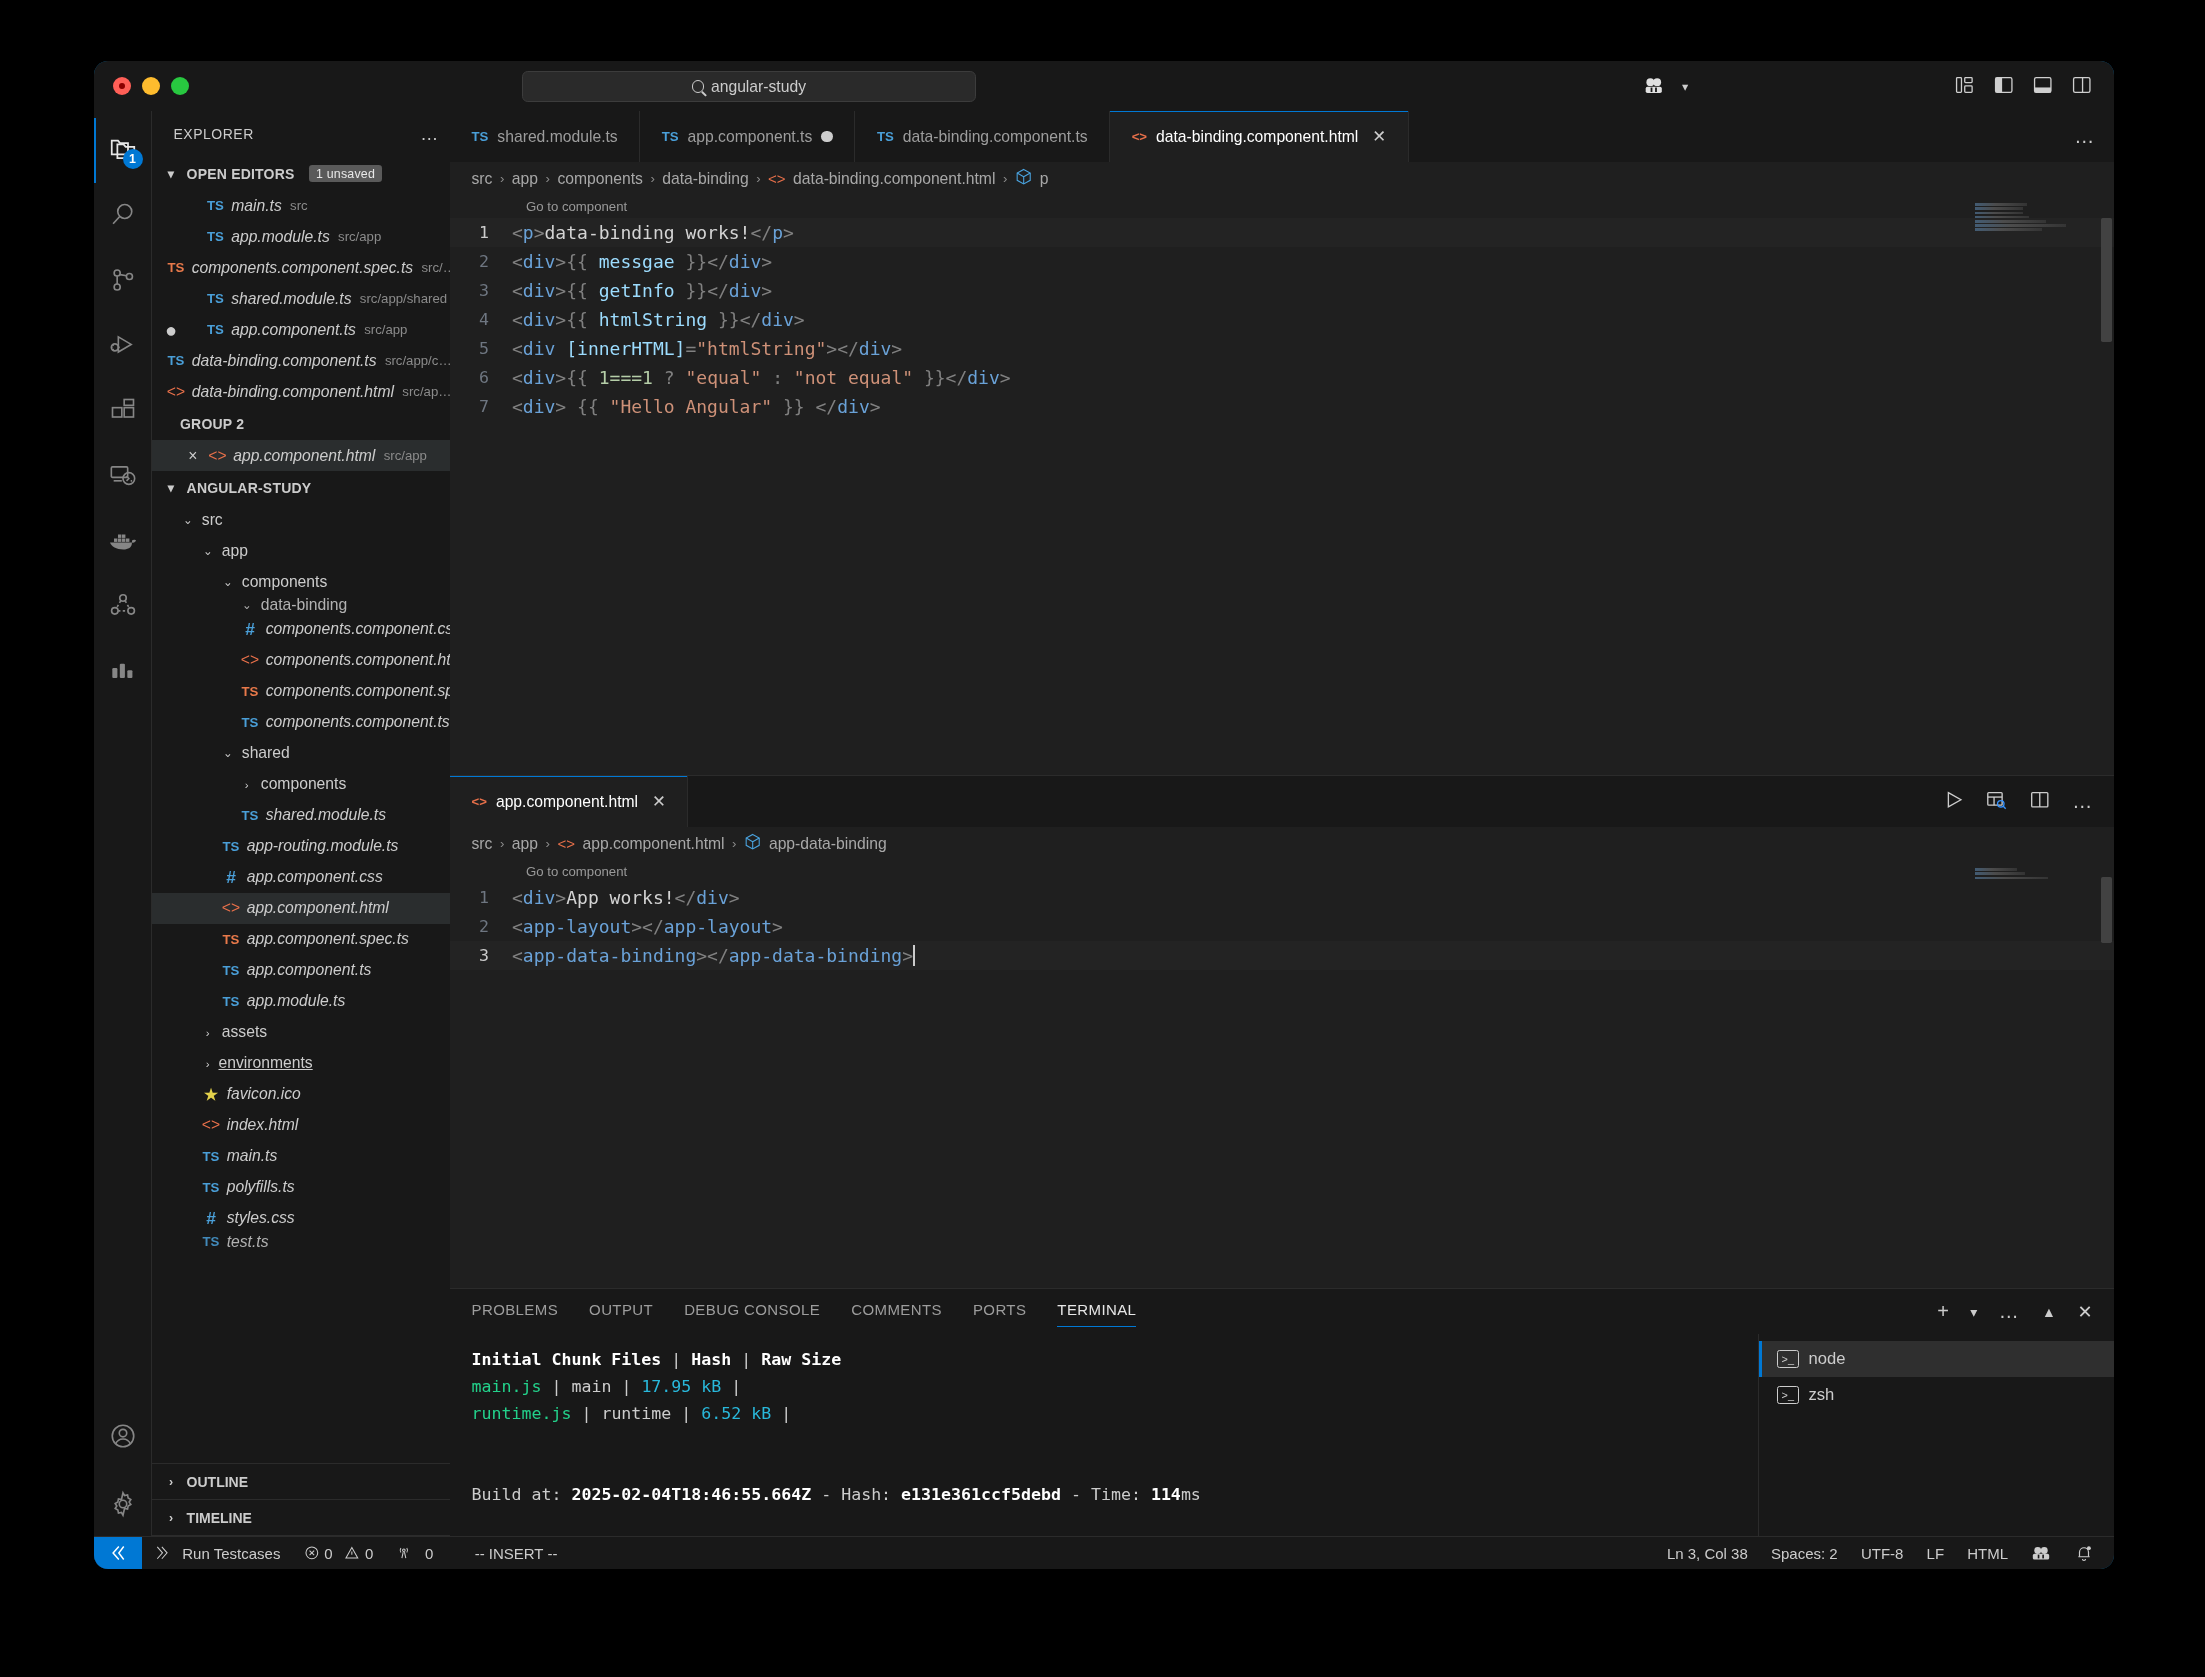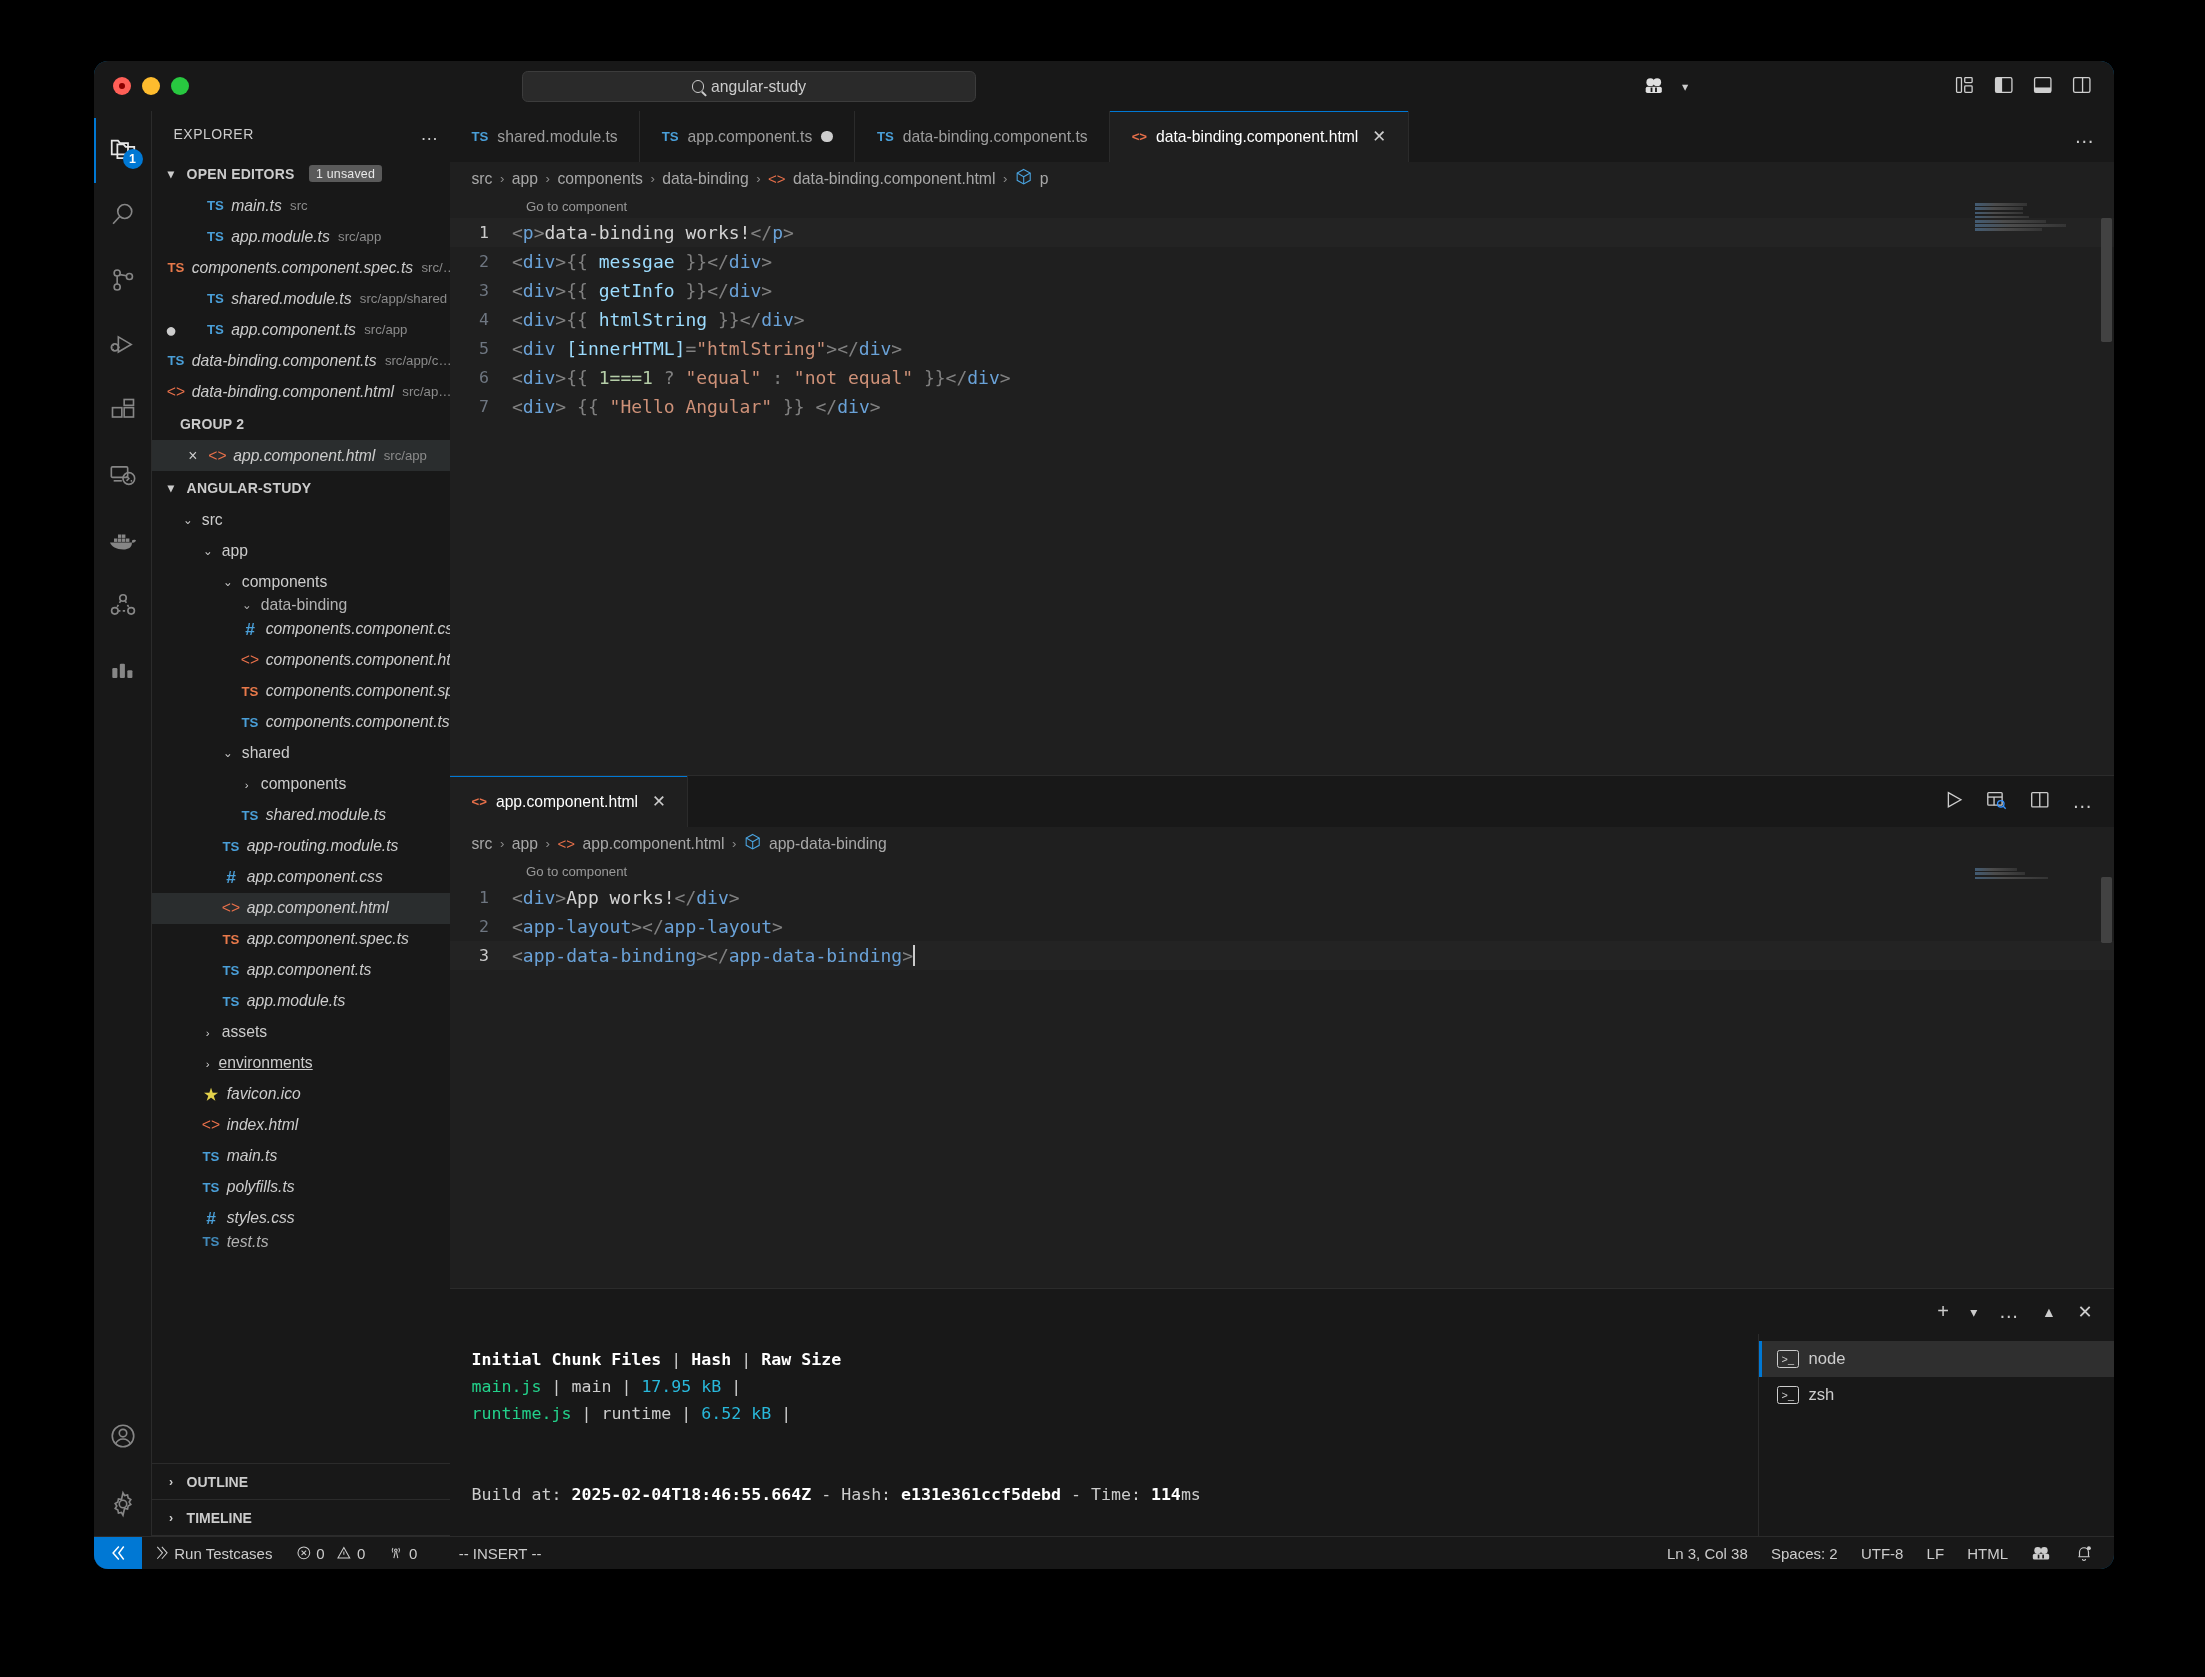--- a/index.html
+++ b/index.html
@@ -214,21 +214,21 @@
   .tl-row.sel::before{content:"";position:absolute;left:0;top:0;bottom:0;width:2.5px;background:#0078d4;}
   .tico { width:21.5px;height:18px;border:1.3px solid #cccccc;border-radius:2.5px;display:flex;align-items:center;justify-content:center;font-size:10.8px;}
 
   
   .statusbar {
     height: 33px; background:#181818; display:flex; align-items:center;
     flex: 0 0 33px; color:#cccccc; font-size:15px;
     border-top:0.8px solid #2b2b2b;
   }
   .sb-remote { width:48px; height:33px; background:#0078d4; display:flex;align-items:center;justify-content:center;color:#fff;}
-  .sb-item { display:flex; align-items:center; gap:5px; padding: 0 11.6px; }
+  .sb-item { display:flex; align-items:center; gap:13px; padding: 0 11.6px; }
   .sb-right { margin-left:auto; display:flex; align-items:center; }
   .ico-sm { width:15.7px; height:15.7px; }
 </style>
 </head>
 <body>
 
 <div class="window">
 
   <div class="titlebar">
     <div class="traffic">
@@ -724,20 +724,28 @@
               <div class="mm-line" style="width: 33.6%; background: linear-gradient(90deg, rgb(77, 111, 143) 0%, rgb(90, 90, 90) 40%, rgb(58, 58, 58) 100%); opacity: 0.75;"></div>
               <div class="mm-line" style="width: 40%; background: linear-gradient(90deg, rgb(77, 111, 143) 0%, rgb(90, 90, 90) 40%, rgb(58, 58, 58) 100%); opacity: 0.75;"></div>
               <div class="mm-line" style="width: 59.2%; background: linear-gradient(90deg, rgb(77, 111, 143) 0%, rgb(90, 90, 90) 40%, rgb(58, 58, 58) 100%); opacity: 0.75;"></div>
             </div>
           <div class="scrollthumb" style="top:16.6px;height:66px;"></div>
         </div>
       </div>
 
       <div class="panel">
         <div class="panel-hdr">
+          <div style="display:flex;align-items:stretch;height:100%;" id="panel-tabs">
+              <div class="ptab">PROBLEMS</div>
+              <div class="ptab">OUTPUT</div>
+              <div class="ptab">DEBUG CONSOLE</div>
+              <div class="ptab">COMMENTS</div>
+              <div class="ptab">PORTS</div>
+              <div class="ptab active">TERMINAL</div>
+            </div>
           <div class="panel-actions">
             <span>+</span>
             <span style="font-size:14px;">▾</span>
             <span style="letter-spacing:1.7px;">…</span>
             <span style="font-size:14px;">▲</span>
             <span style="font-size:18px;">✕</span>
           </div>
         </div>
         <div class="panel-body">
           <div class="term" id="term">

